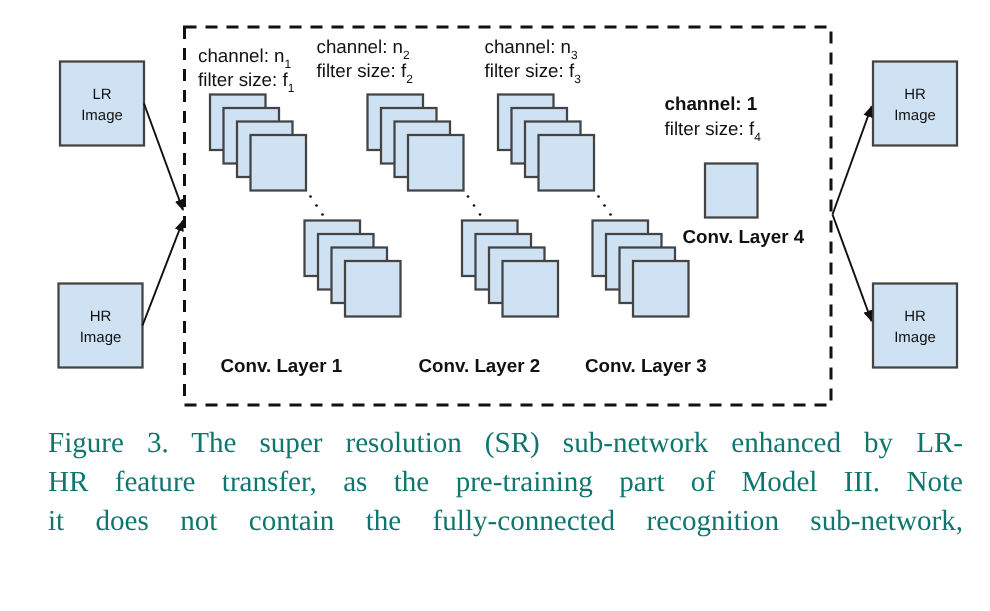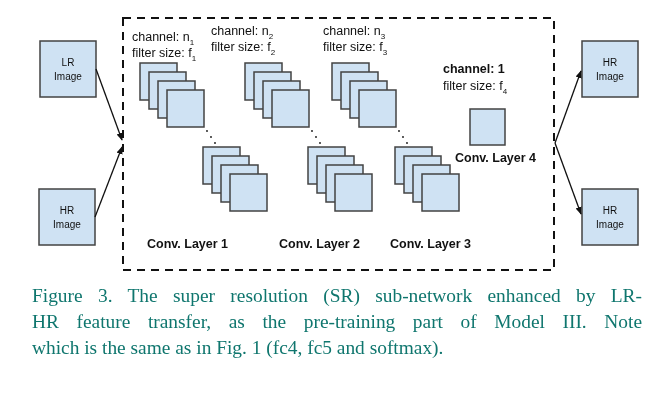--- a/index.html
+++ b/index.html
@@ -128,14 +128,14 @@
 
   <text class="lbl" x="147" y="248" font-size="12.5" font-weight="bold">Conv. Layer 1</text>
   <text class="lbl" x="279" y="248" font-size="12.5" font-weight="bold">Conv. Layer 2</text>
   <text class="lbl" x="390" y="248" font-size="12.5" font-weight="bold">Conv. Layer 3</text>
   <text class="lbl" x="455" y="162" font-size="12.5" font-weight="bold">Conv. Layer 4</text>
 </svg>
 
 <div class="caption">
   <span>Figure 3. The super resolution (SR) sub-network enhanced by LR-</span>
   <span>HR feature transfer, as the pre-training part of Model III. Note</span>
-  <span class="last">which is the same as in Fig. 1 (fc4, fc5 and softmax).</span>
+  <span>it does not contain the fully-connected recognition sub-network,</span>
 </div>
 
 </body></html>

